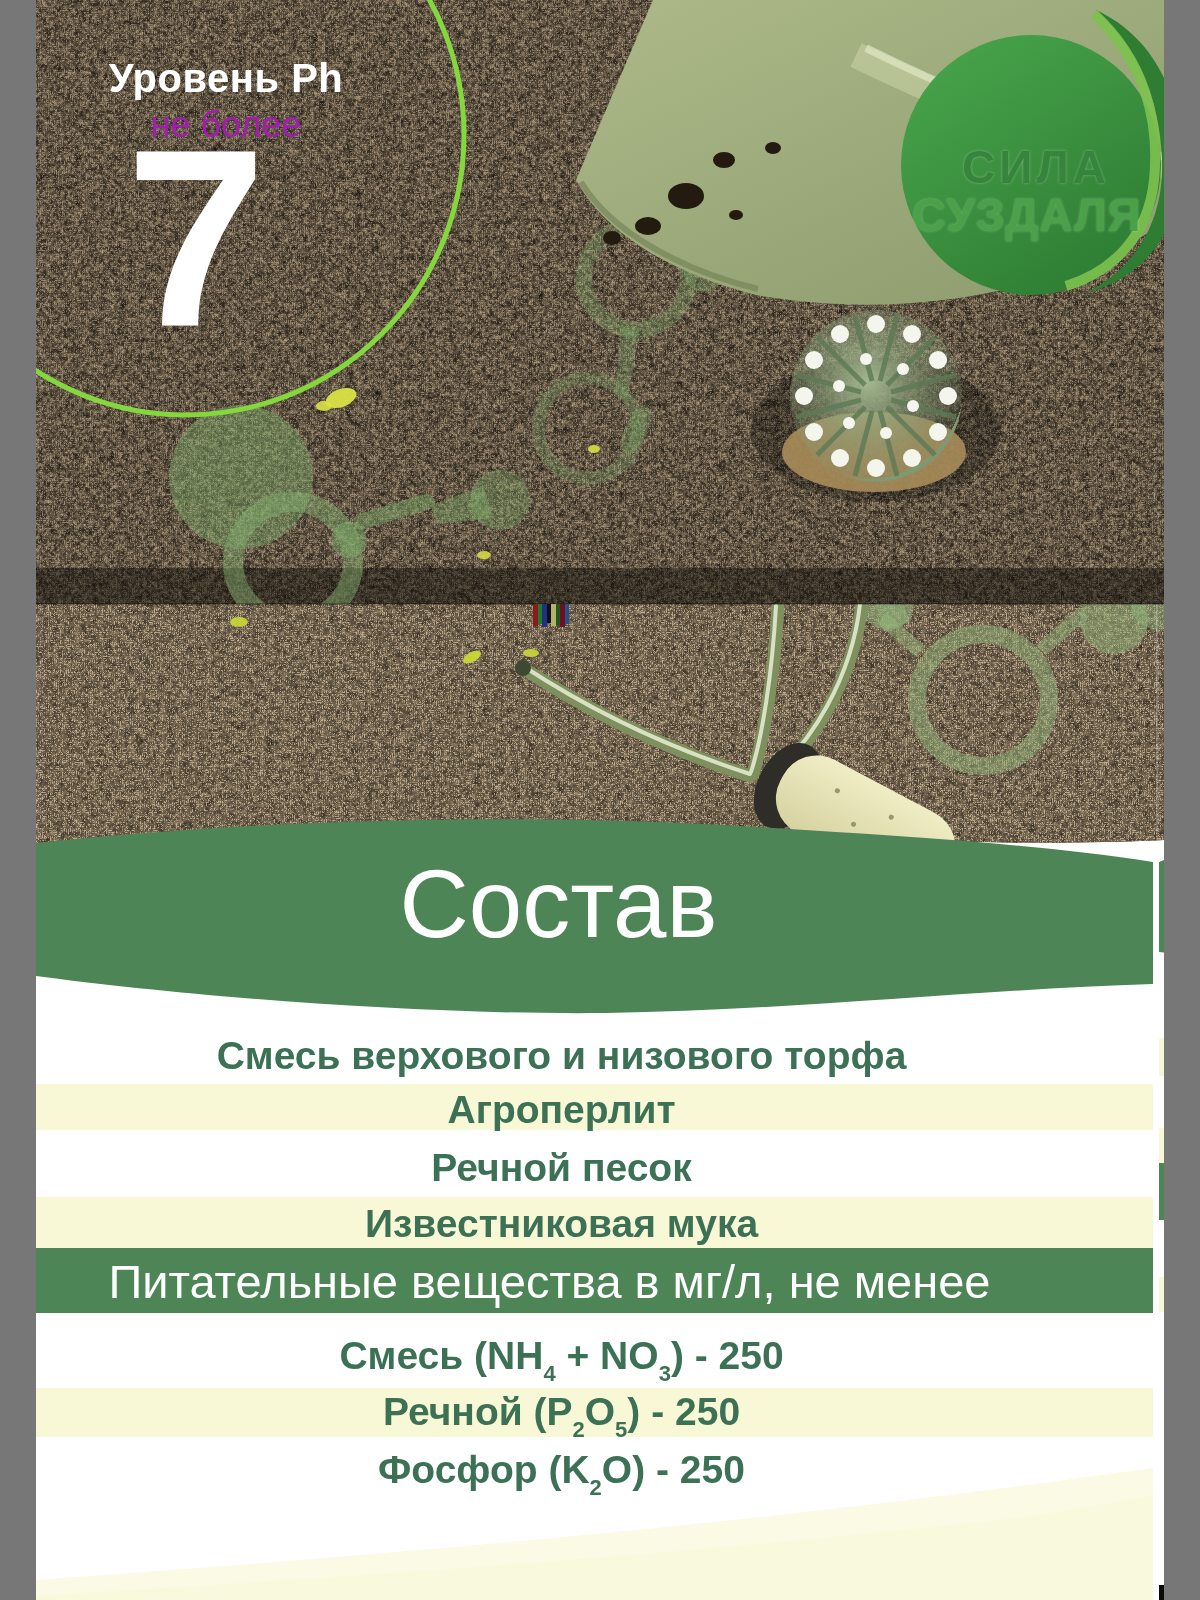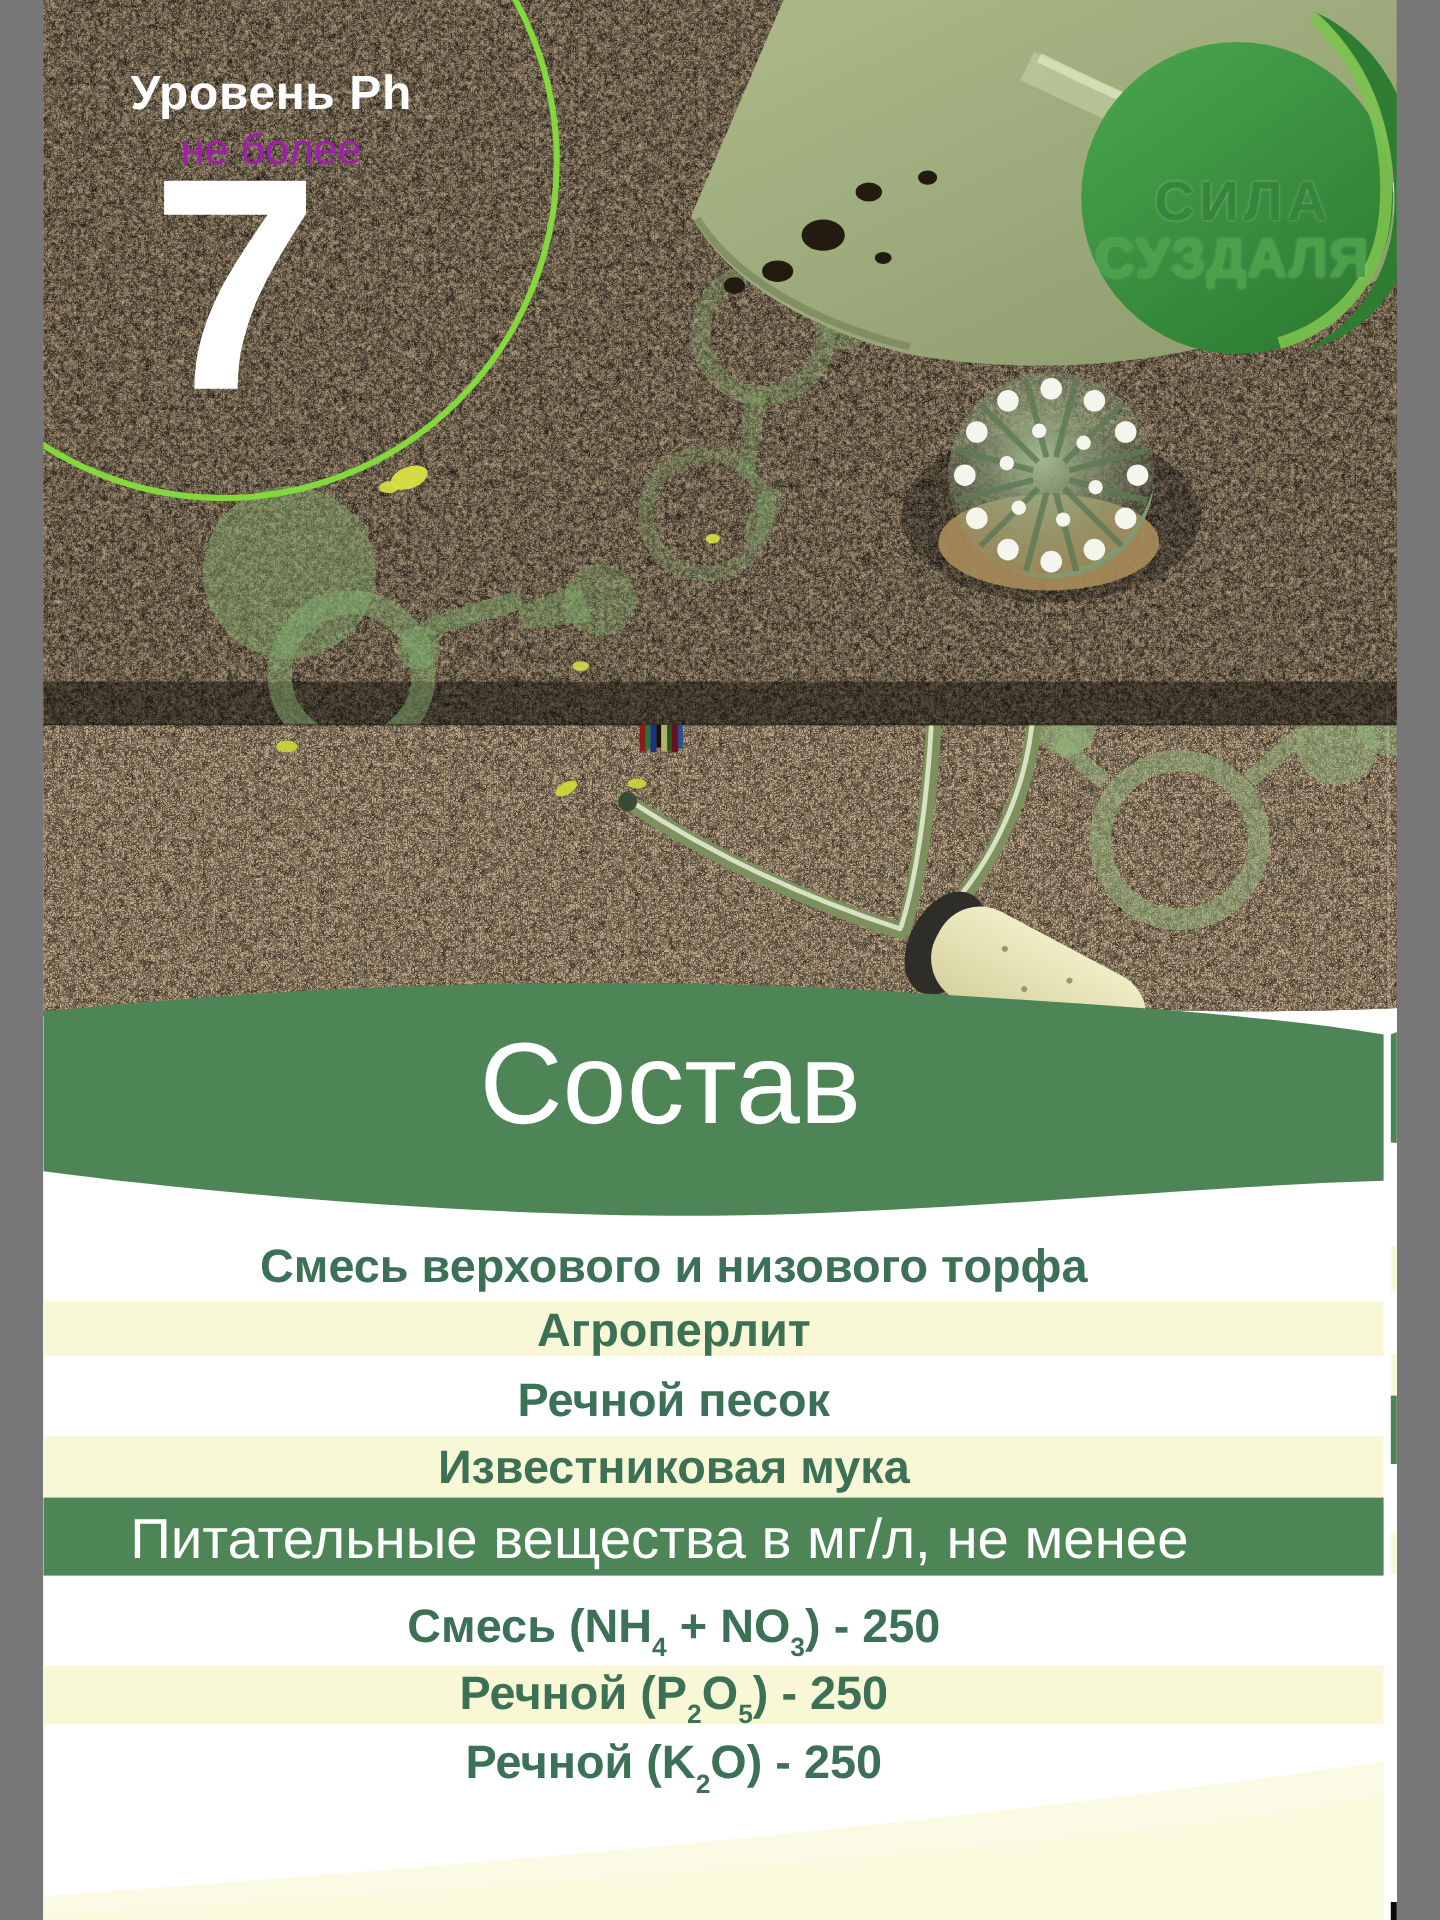--- a/index.html
+++ b/index.html
@@ -279,14 +279,14 @@
 
   <div class="txt il i0">Смесь верхового и низового торфа</div>
   <div class="txt il i1">Агроперлит</div>
   <div class="txt il i2">Речной песок</div>
   <div class="txt il i3">Известниковая мука</div>
 
   <div class="txt bar-text">Питательные вещества в мг/л, не менее</div>
 
   <div class="txt nl n0"><span>Смесь (NH</span><sub>4</sub><span> + NO</span><sub>3</sub><span>) - 250</span></div>
   <div class="txt nl n1"><span>Речной (P</span><sub>2</sub><span>O</span><sub>5</sub><span>) - 250</span></div>
-  <div class="txt nl n2"><span>Речной (K</span><sub>2</sub><span>O</span><sub></sub><span>) - 250</span></div>
+  <div class="txt nl n2"><span>Фосфор (K</span><sub>2</sub><span>O</span><sub></sub><span>) - 250</span></div>
 </div>
 
 </body></html>

